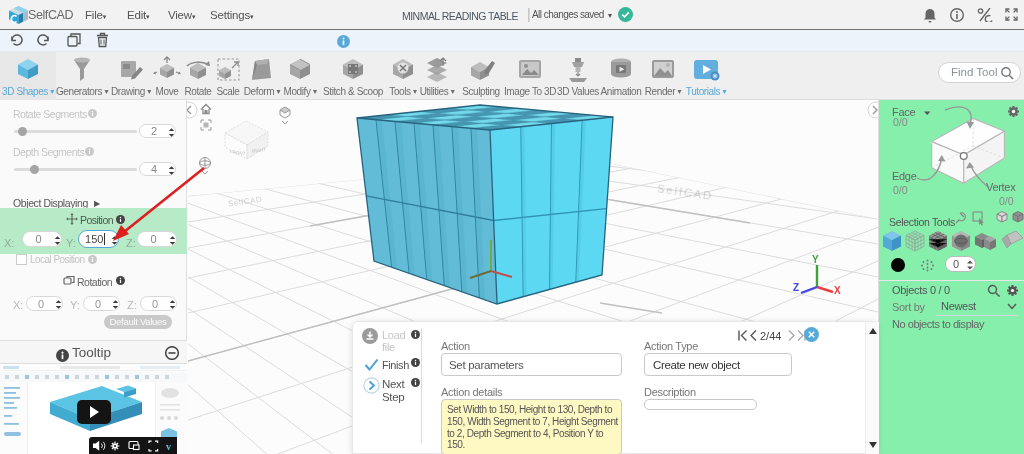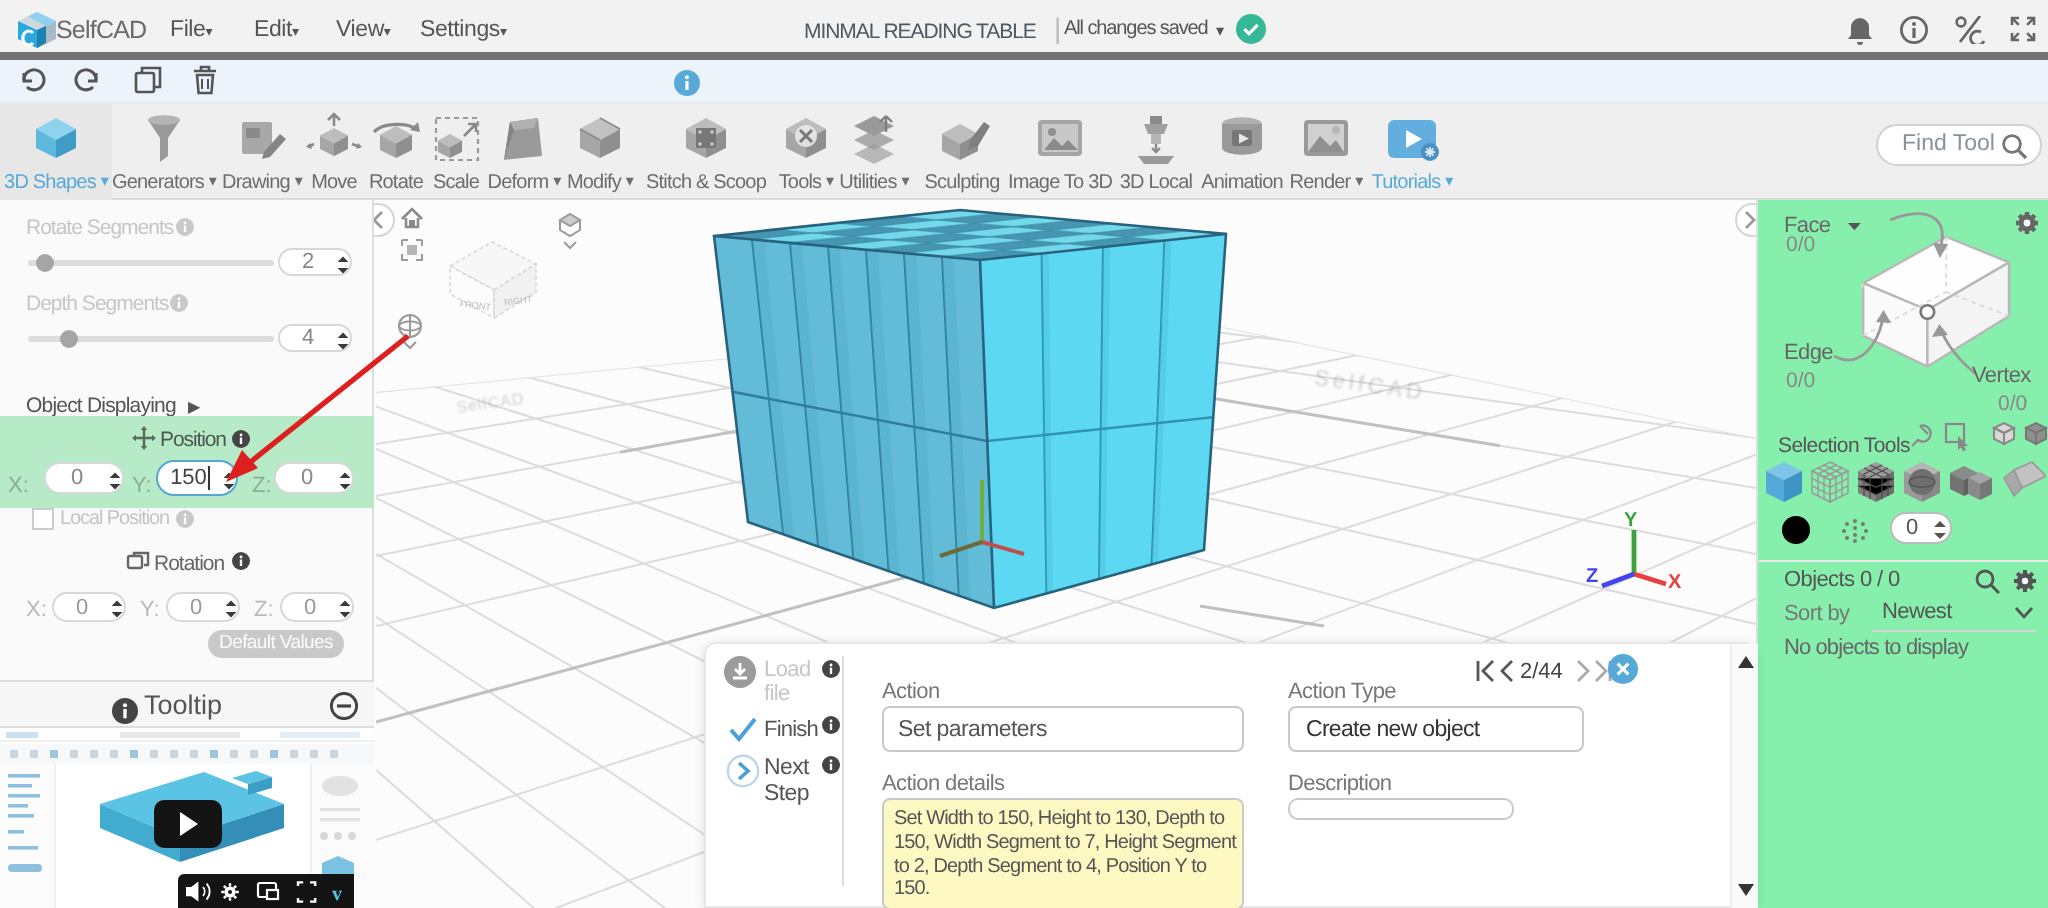--- a/index.html
+++ b/index.html
@@ -1,20 +1,20 @@
 <!DOCTYPE html>
 <html><head><meta charset="utf-8">
 <style>
 *{margin:0;padding:0;box-sizing:border-box}
 body{font-family:"Liberation Sans",sans-serif;width:1024px;height:454px;overflow:hidden;position:relative;background:#fff}
 .abs{position:absolute}
 </style></head>
 <body>
 
-<div class="abs" style="left:0;top:0;width:1024px;height:30px;background:#f2f2f2;border-bottom:4px solid #737373">
+<div class="abs" style="left:0;top:0;width:1024px;height:30px;background:#f2f2f2;border-bottom:1px solid #737373">
  <svg class="abs" style="left:9px;top:6px" width="19" height="18" viewBox="0 0 19 18">
   <polygon points="9.5,0 19,4.5 9.5,9 0,4.5" fill="#cfd9df"></polygon>
   <polygon points="0,4.5 9.5,9 9.5,18 0,13.5" fill="#2aa7df"></polygon>
   <polygon points="9.5,9 19,4.5 19,13.5 9.5,18" fill="#a8bcc7"></polygon>
   <polygon points="9.5,0 19,4.5 14,6.9 4.8,2.3" fill="#8fd2ef"></polygon>
   <path d="M7.5 10.5 a3 3.5 0 1 0 0 5" fill="none" stroke="#fff" stroke-width="1.6"></path>
   <polygon points="9.5,9 14,6.9 14,15.5 9.5,18" fill="#1d82b2"></polygon>
  </svg>
  <div class="abs" style="left:28px;top:8px;font-size:12.5px;color:#6a6a6a;letter-spacing:-0.4px">SelfCAD</div>
  <div class="abs" style="left:85px;top:9px;font-size:11.5px;color:#555;letter-spacing:-0.2px">File<span style="font-size:7px">▾</span></div>
@@ -180,21 +180,21 @@
       <path d="M8 19 l5-6 l4 4 l3-3 l5 5 z" fill="#8a8a8a"></path>
     </svg>
 <div style="position:absolute;left:470px;top:34px;width:120px;text-align:center;font-size:10px;letter-spacing:-0.4px;color:#6d6d6d;white-space:nowrap">Image To 3D</div>
 <svg style="position:absolute;left:562px;top:4px" width="32" height="28" viewBox="0 0 32 28">
       <rect x="13" y="2" width="6" height="4" fill="#8a8a8a"></rect>
       <path d="M10 6 h12 l-2 5 h-8 z" fill="#a0a0a0"></path>
       <rect x="13.5" y="11" width="5" height="5" fill="#b5b5b5"></rect>
       <path d="M16 16 v4 M14 18 l2 2 l2-2" stroke="#8a8a8a" stroke-width="1.2" fill="none"></path>
       <path d="M7 22 h18 l-3 4 h-12 z" fill="#9a9a9a"></path>
     </svg>
-<div style="position:absolute;left:518px;top:34px;width:120px;text-align:center;font-size:10px;letter-spacing:-0.4px;color:#6d6d6d;white-space:nowrap">3D Local</div>
+<div style="position:absolute;left:518px;top:34px;width:120px;text-align:center;font-size:10px;letter-spacing:-0.4px;color:#6d6d6d;white-space:nowrap">3D Values</div>
 <svg style="position:absolute;left:605px;top:4px" width="32" height="28" viewBox="0 0 32 28">
       <ellipse cx="16" cy="6" rx="10" ry="3.4" fill="#b0b0b0"></ellipse>
       <path d="M6 6 v12 a10 3.4 0 0 0 20 0 v-12" fill="#9a9a9a"></path>
       <rect x="11" y="9" width="10" height="8" rx="1" fill="#777"></rect>
       <path d="M14.5 10.8 l5 2.5 l-5 2.5 z" fill="#e8e8e8"></path>
     </svg>
 <div style="position:absolute;left:561px;top:34px;width:120px;text-align:center;font-size:10px;letter-spacing:-0.4px;color:#6d6d6d;white-space:nowrap">Animation</div>
 <svg style="position:absolute;left:647px;top:4px" width="32" height="28" viewBox="0 0 32 28">
       <rect x="5" y="4" width="22" height="18" rx="2" fill="#9a9a9a"></rect>
       <rect x="7" y="6" width="18" height="14" fill="#d0d0d0"></rect>

